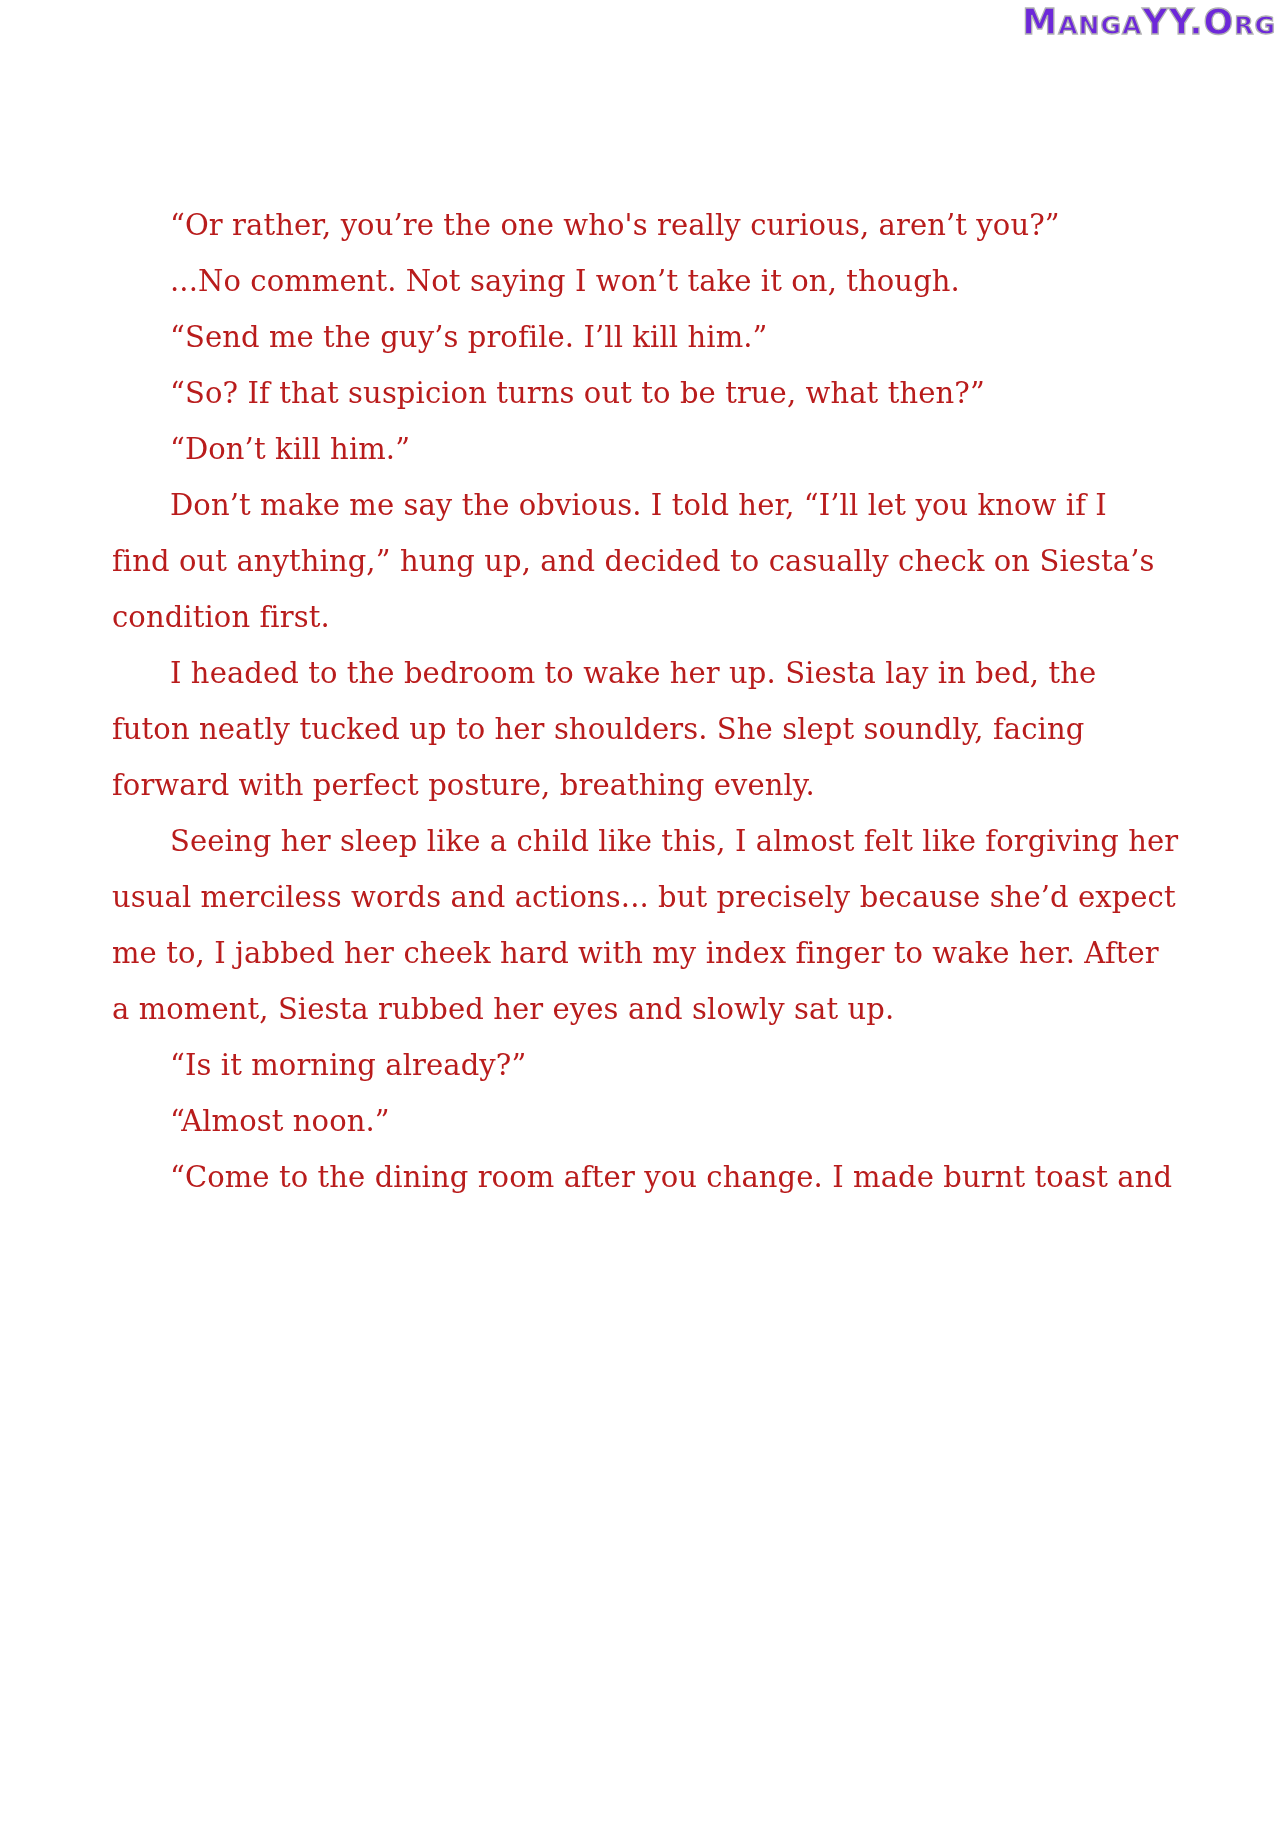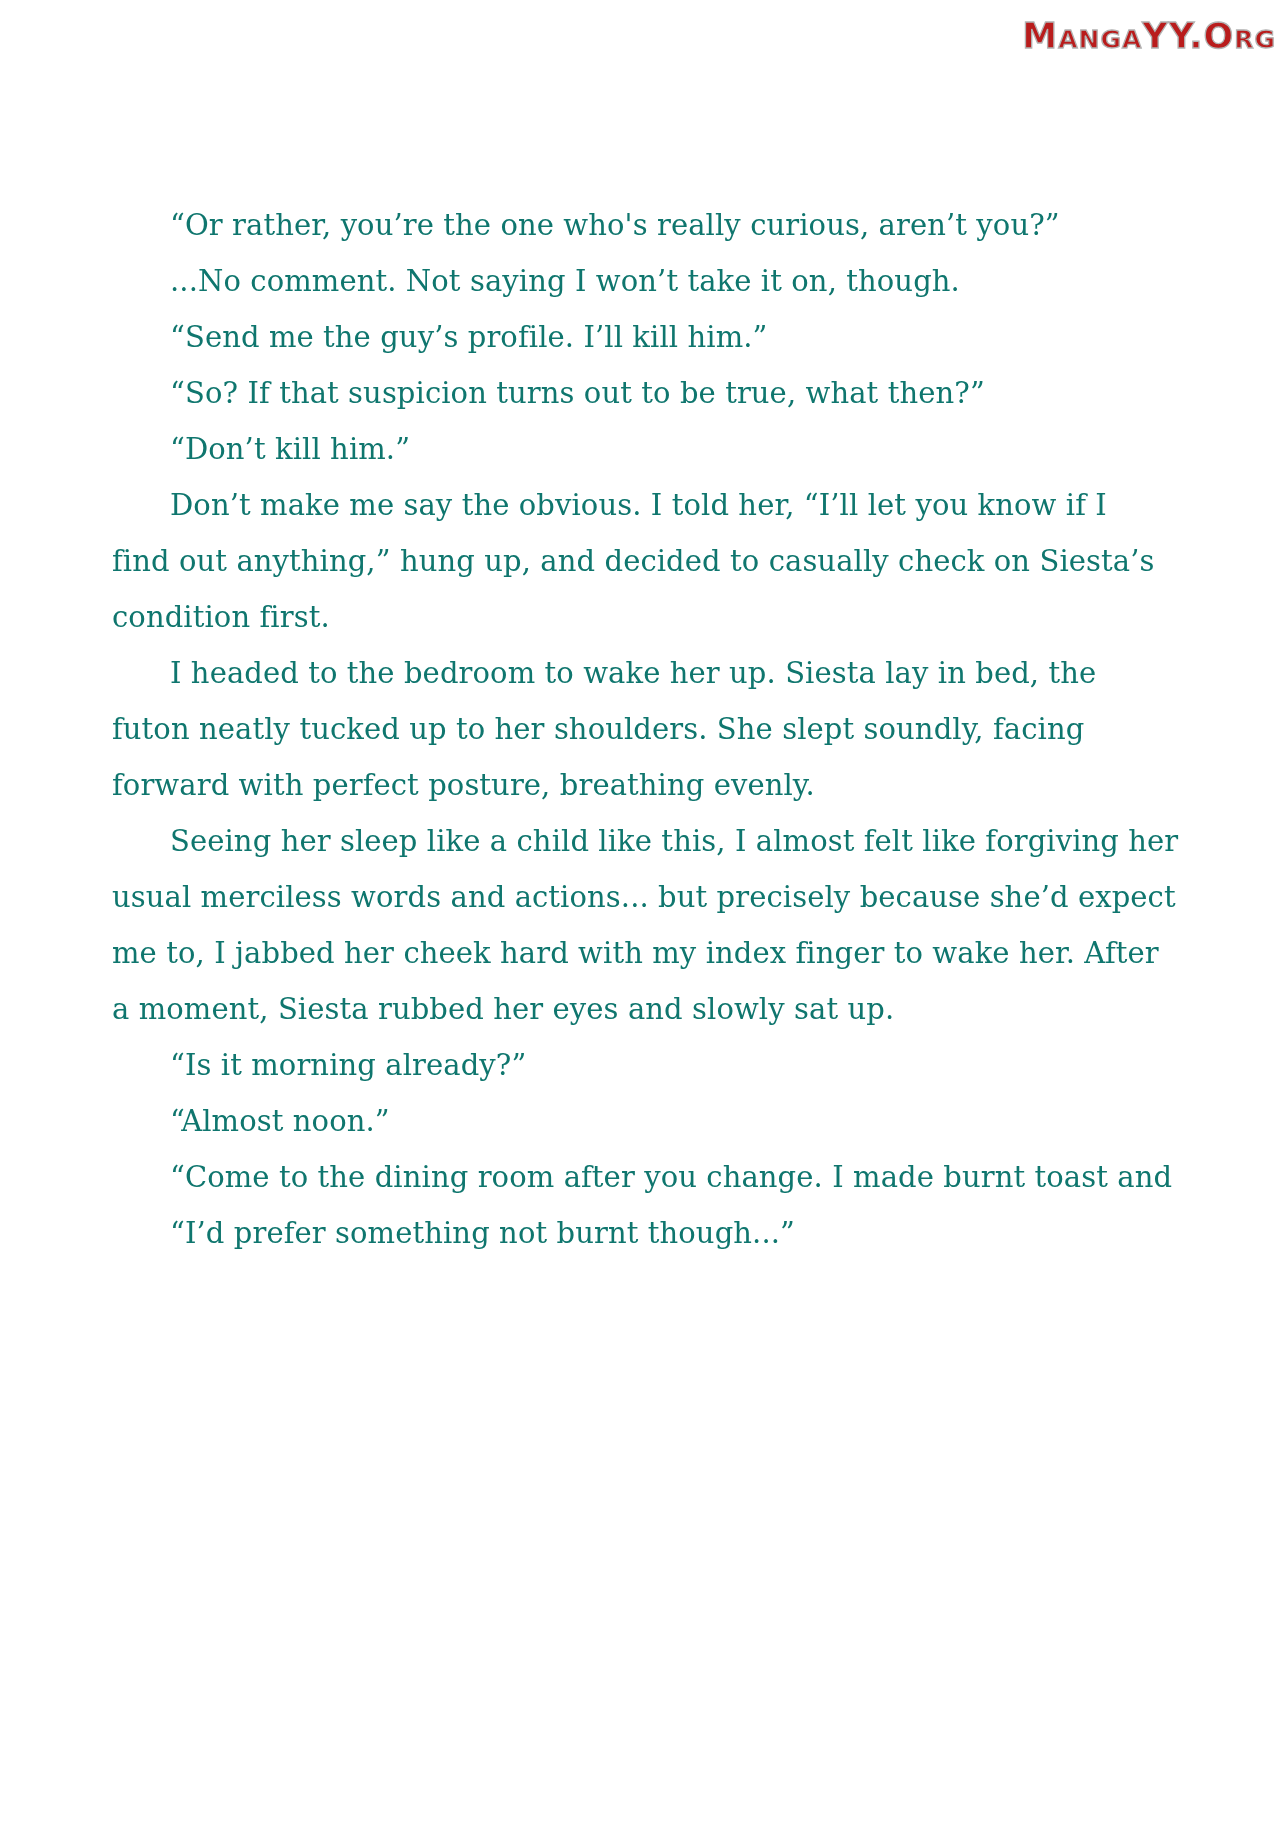--- a/index.html
+++ b/index.html
@@ -9,40 +9,40 @@
   body {
     width: 1284px;
     height: 1827px;
     background: #ffffff;
     position: relative;
     overflow: hidden;
     font-family: "DejaVu Serif", serif;
   }
   .watermark {
     position: absolute;
-    top: 16px;
+    top: 2px;
     right: 8px;
     font-family: "DejaVu Sans", sans-serif;
     font-weight: bold;
     font-variant: small-caps;
     font-size: 35px;
     letter-spacing: 1px;
-    color: #b91c1c;
+    color: #6d28d9;
     -webkit-text-stroke: 1.3px #b3b3b3;
     text-shadow: 0 0 1px #cccccc;
     user-select: none;
   }
   .page-text {
     position: absolute;
     left: 112px;
     top: 197px;
     width: 1075px;
     font-size: 29px;
     line-height: 56px;
-    color: #0f766e;
+    color: #b91c1c;
     letter-spacing: 0.1px;
   }
   .line {
     white-space: nowrap;
     height: 56px;
   }
   .ind {
     text-indent: 58px;
   }
 </style>
@@ -63,14 +63,13 @@
   <div class="line ind">I headed to the bedroom to wake her up. Siesta lay in bed, the</div>
   <div class="line">futon neatly tucked up to her shoulders. She slept soundly, facing</div>
   <div class="line">forward with perfect posture, breathing evenly.</div>
   <div class="line ind">Seeing her sleep like a child like this, I almost felt like forgiving her</div>
   <div class="line">usual merciless words and actions... but precisely because she’d expect</div>
   <div class="line">me to, I jabbed her cheek hard with my index finger to wake her. After</div>
   <div class="line">a moment, Siesta rubbed her eyes and slowly sat up.</div>
   <div class="line ind">“Is it morning already?”</div>
   <div class="line ind">“Almost noon.”</div>
   <div class="line ind">“Come to the dining room after you change. I made burnt toast and</div>
-  <div class="line ind">“I’d prefer something not burnt though...”</div>
 </div>
 
 </body></html>

